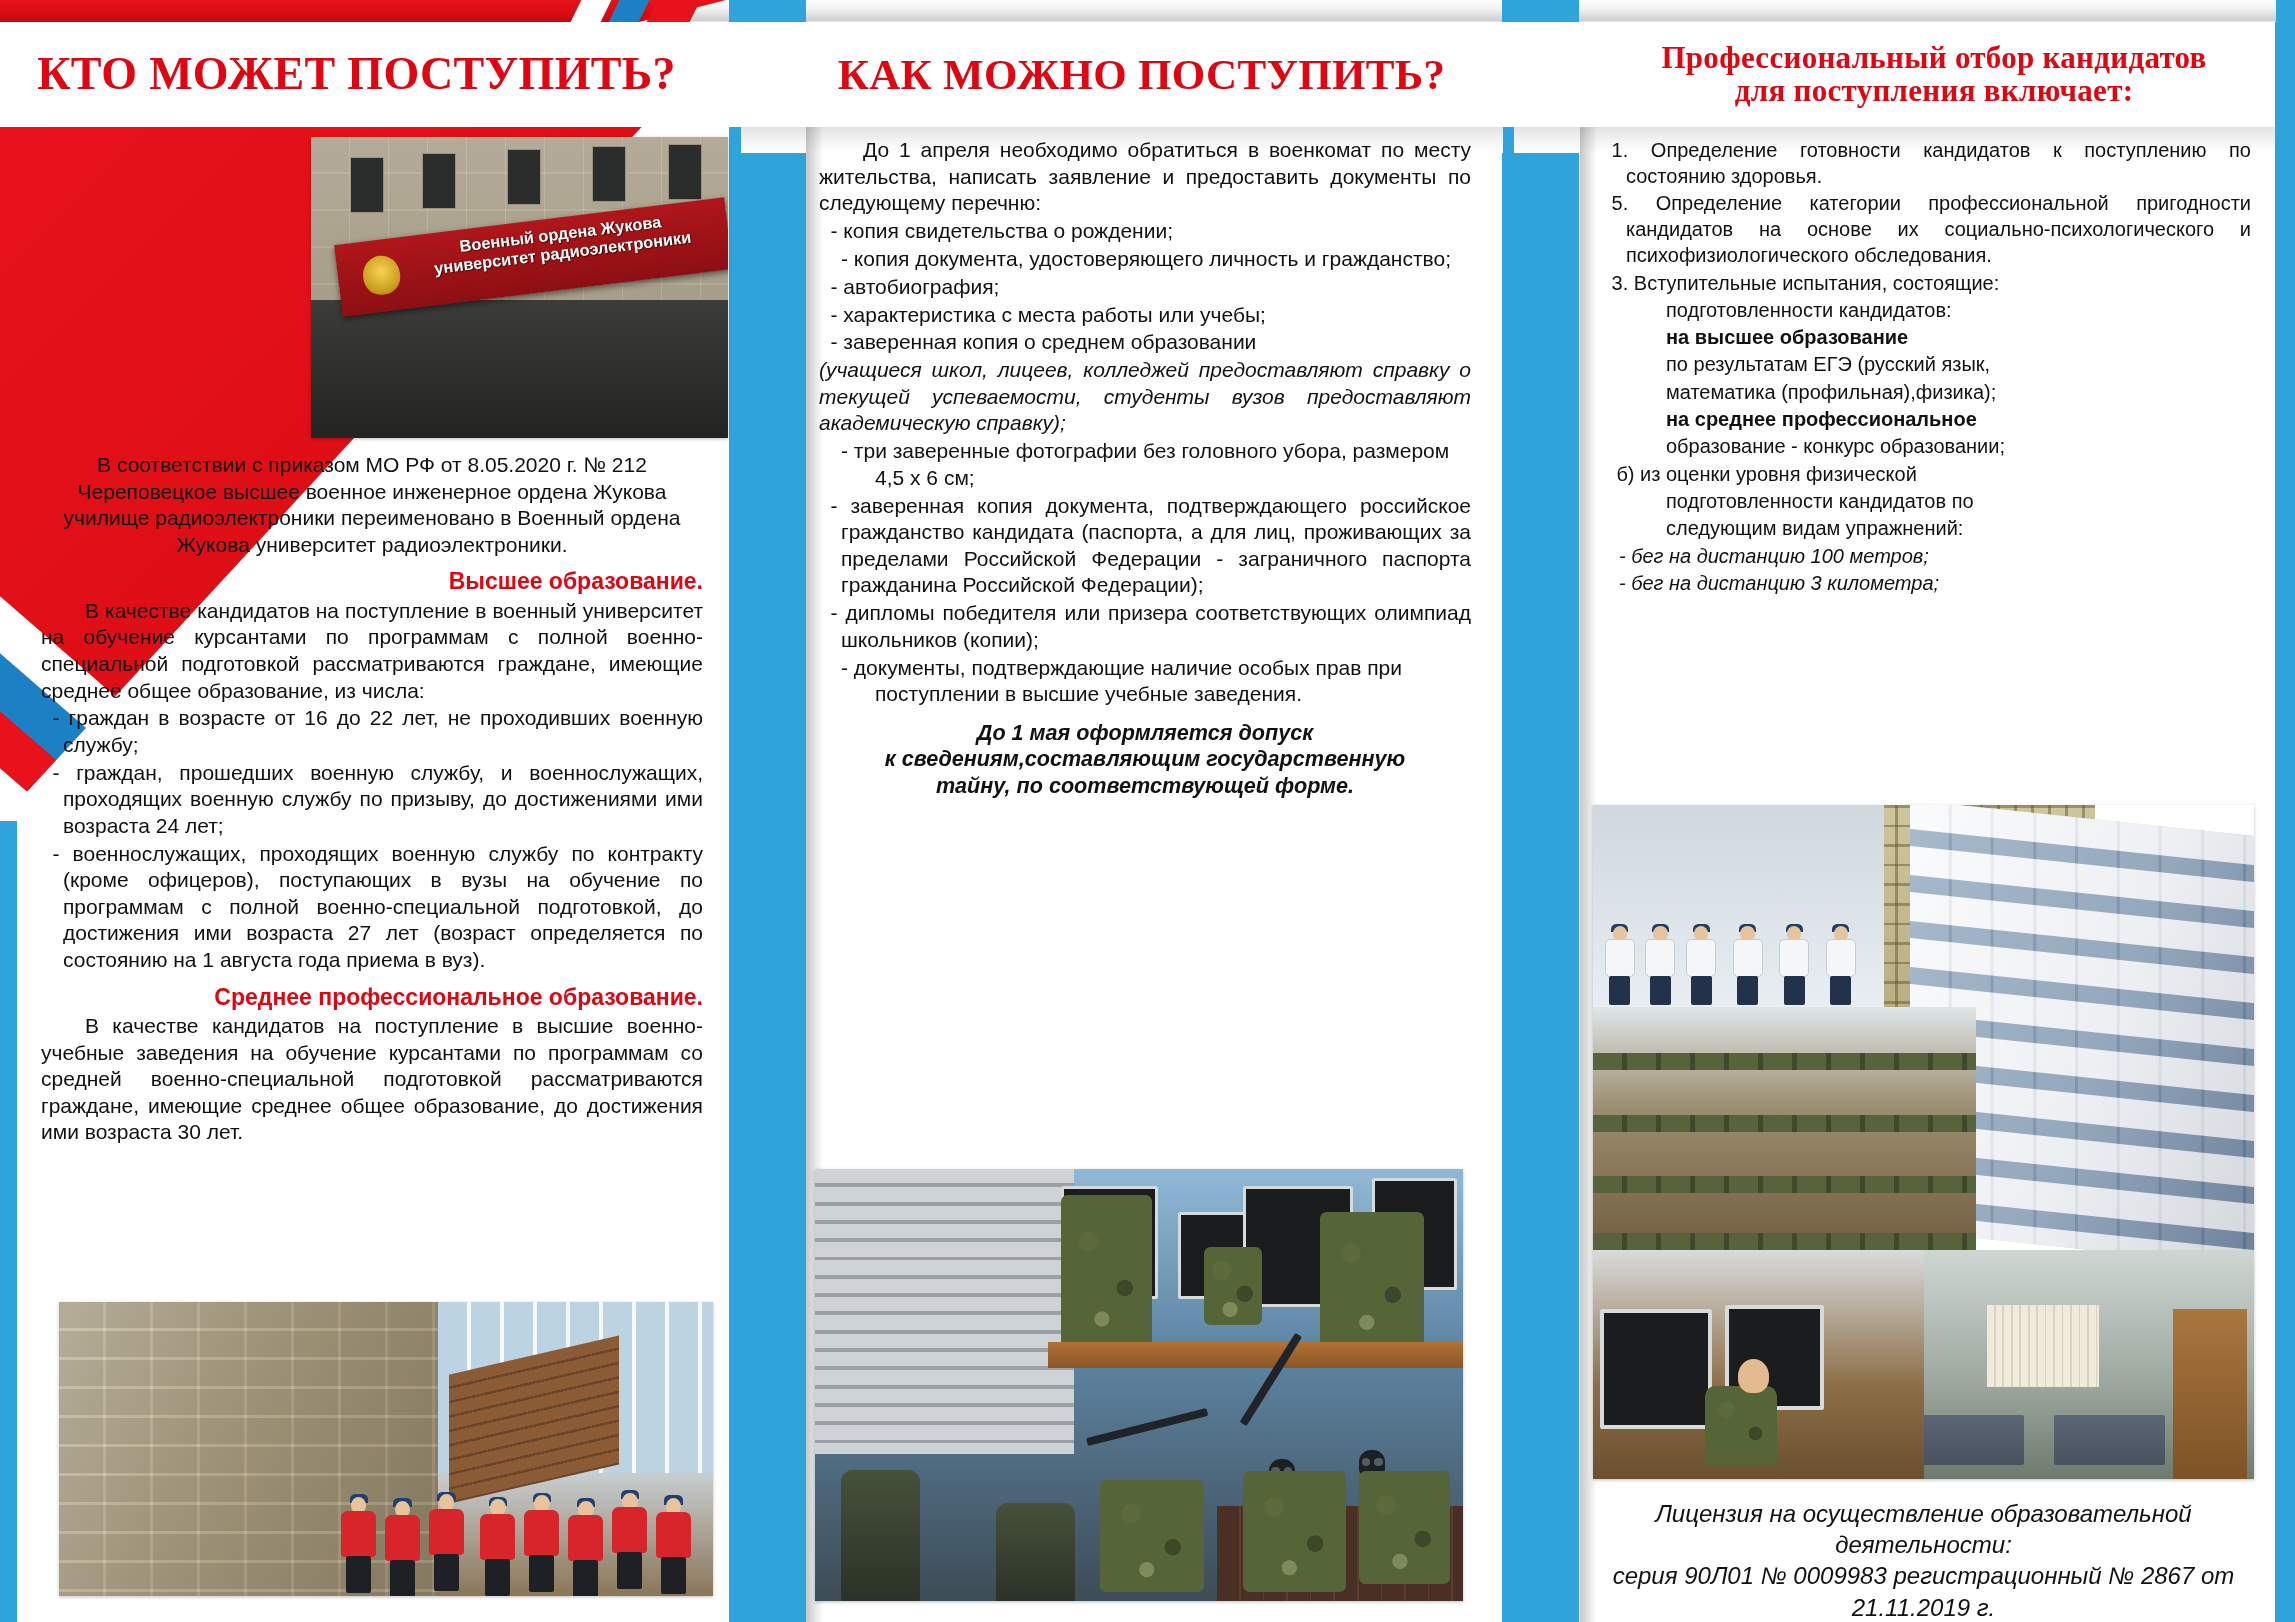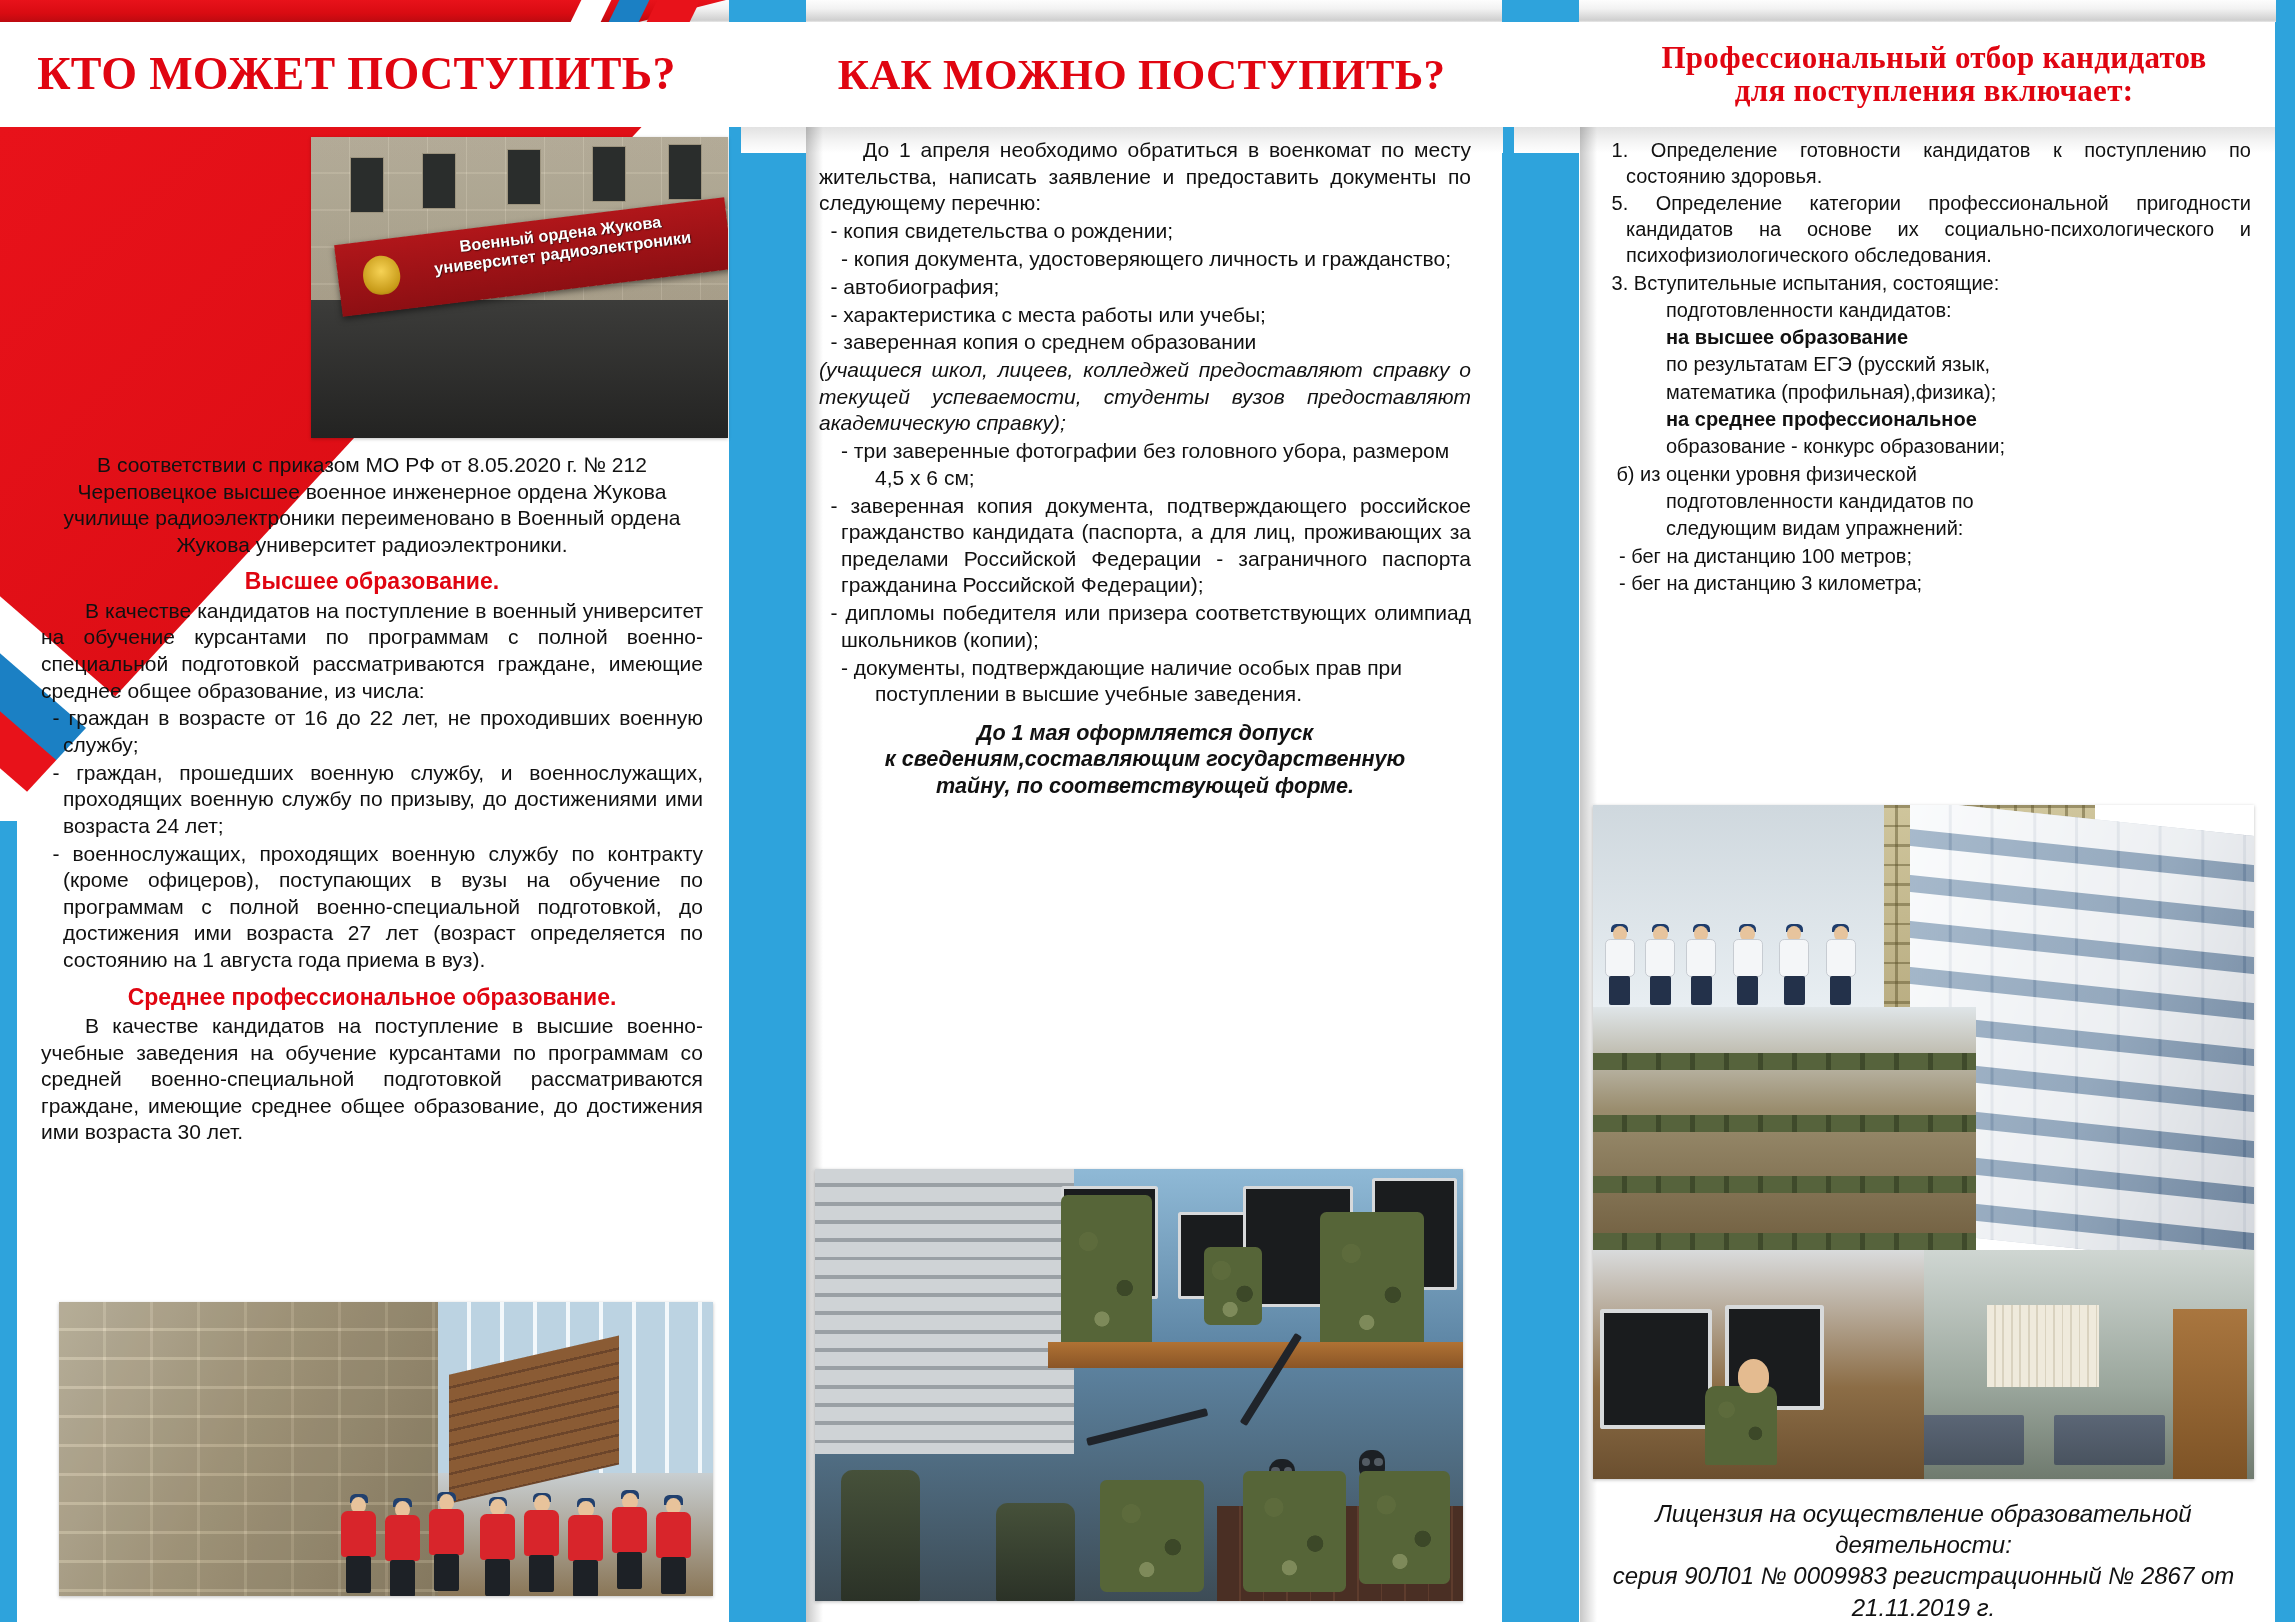--- a/index.html
+++ b/index.html
@@ -345,37 +345,37 @@
   .p {
     font-size: 21px;
     line-height: 1.265;
     color: #111111;
     margin-bottom: 1.3px;
     font-family: "Liberation Sans", sans-serif;
   }
   .p.just   { text-align: justify; text-align-last: left; }
   .p.center { text-align: center; }
   .p.indent { text-indent: 44px; }
-  .p.red    { color: #e00511; font-weight: bold; text-align: center; font-size: 23px; }
+  .p.red    { color: #e00511; font-weight: bold; text-align: right; font-size: 23px; }
   .p.italic { font-style: italic; }
   .p.bold   { font-weight: bold; }
   .p.hang   { padding-left: 22px; text-indent: -10.5px; }
   .p.hang2  { padding-left: 56px; text-indent: -34px; }
   .p.gap    { margin-top: 9.2px; }
 
   .mid-emph {
     font-size: 21.6px; font-weight: bold; font-style: italic;
     text-align: center; line-height: 1.24; color:#111; margin-top: 11.8px;
   }
 
   #col-right .p { font-size: 20px; line-height: 1.30; }
   #col-right .rnum  { padding-left: 29px; text-indent: -14.4px; }
   #col-right .ral   { padding-left: 39px; text-indent: -19.6px; }
   #col-right .rsub  { padding-left: 69px; }
-  #col-right .rdash { padding-left: 39px; text-indent: -17px; }
+  #col-right .rdash { padding-left: 39px; text-indent: -17px; font-style: italic; }
 
   
   #license {
     position: absolute; left: 1570px; top: 1498px; width: 707px;
     z-index: 9; text-align: center;
   }
   #license .lic {
     font-size: 24px; line-height: 1.30; color:#111;
     font-family: "Liberation Sans", sans-serif;
     font-style: italic;

